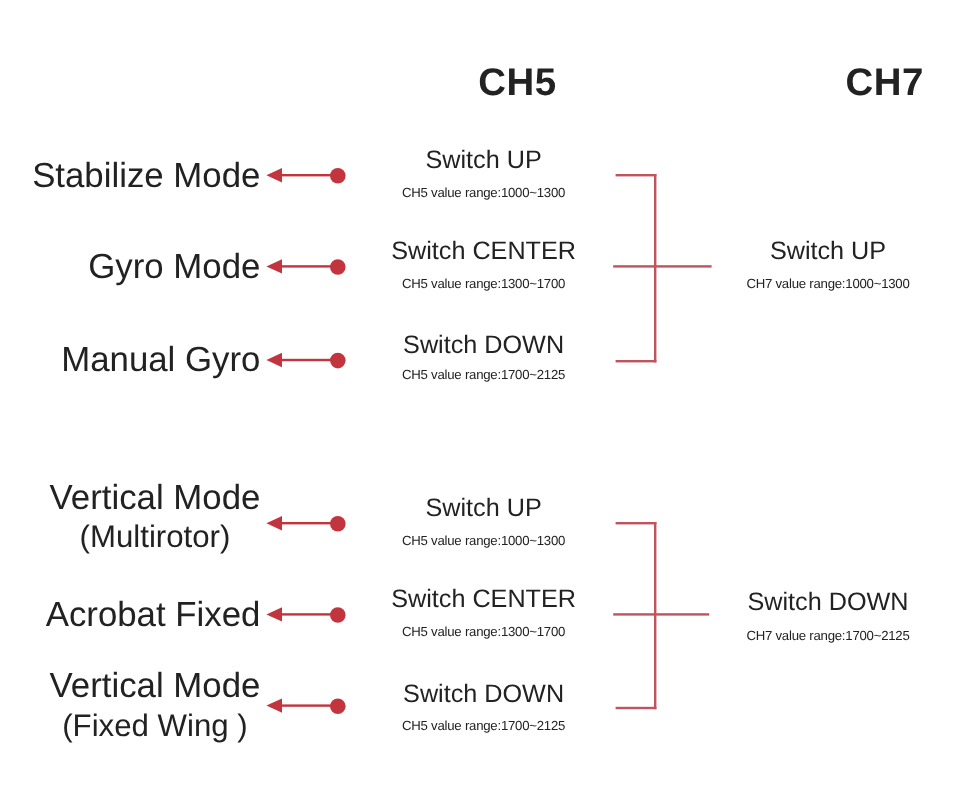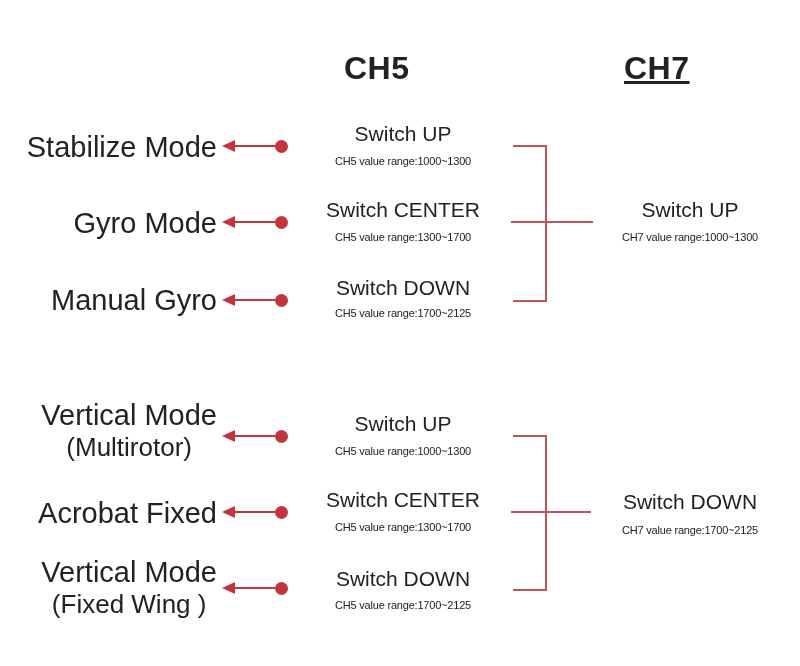--- a/index.html
+++ b/index.html
@@ -3,21 +3,21 @@
 <meta charset="utf-8">
 <style>
   html,body{margin:0;padding:0;background:#fff;}
   .canvas{
     position:relative;width:800px;height:666px;background:#fff;overflow:hidden;
     font-family:"Liberation Sans","DejaVu Sans",sans-serif;
     color:var(--text,#222);
   }
   .abs{position:absolute;}
   .header{
-    font-size:32px;line-height:38px;font-weight:600;text-align:left;
+    font-size:32px;line-height:38px;font-weight:600;text-align:right;
     width:120px;letter-spacing:.5px;
   }
   .mode{
     font-size:29px;line-height:34px;font-weight:400;white-space:nowrap;
     text-align:center;right:583px;
   }
   .mode .mode-sub{
     display:block;font-size:26px;line-height:30px;
   }
   .ch5col{left:283px;width:240px;text-align:center;}
@@ -40,21 +40,21 @@
     background:var(--accent,#c2353f);
   }
   .bline{background:var(--line,#bf545e);}
 </style>
 </head>
 <body>
 
 <div class="canvas">
 
   <div class="abs header" style="left:344px;top:49px;">CH5</div>
-  <div class="abs header" style="left:624px;top:49px;text-decoration:underline;">CH7</div>
+  <div class="abs header" style="left:650px;top:49px;">CH7</div>
 
   <div class="abs mode" style="top:206px;">Gyro Mode</div>
   <div class="abs mode" style="top:130px;">Stabilize Mode</div>
   <div class="abs mode" style="top:283px;">Manual Gyro</div>
 
   <div class="abs arrow" style="top:139px;">
     <span class="head"></span>
       <span class="shaft"></span>
       <span class="dot"></span>
   </div>

